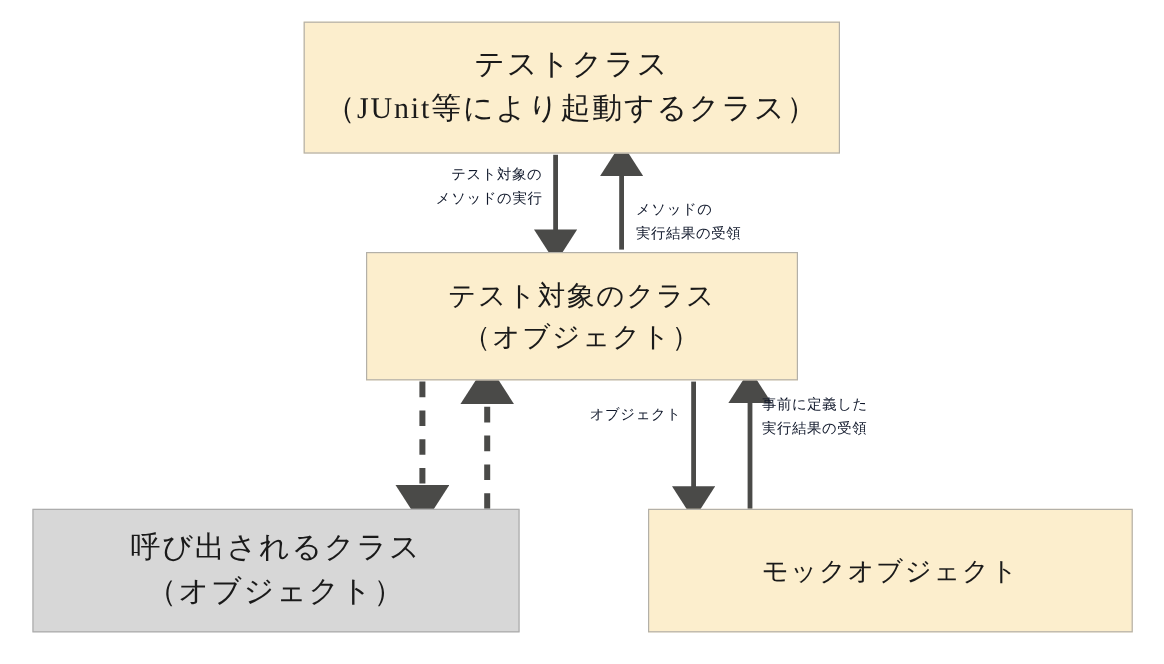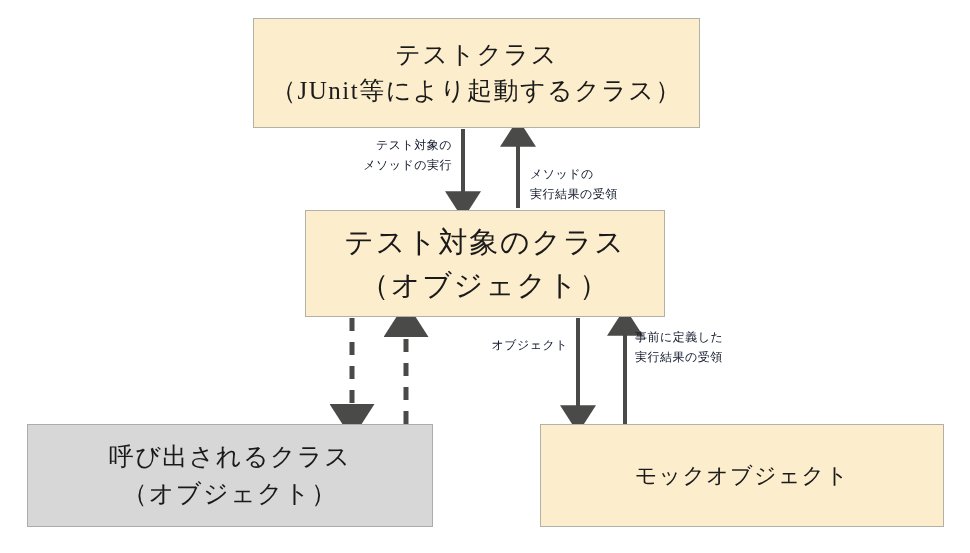--- a/index.html
+++ b/index.html
@@ -42,21 +42,21 @@
   .node .line {
     display: block;
     white-space: nowrap;
     letter-spacing: 0.06em;
   }
   .node.cream { background: #fceecd; }
   .node.gray  { background: #d7d7d7; border-color: #acacac; }
 
   
   #node-test-class     { left: 253px; top: 18px;  width: 447px; height: 110px; font-size: 25px; }
-  #node-target-class   { left: 305px; top: 210px; width: 360px; height: 107px; font-size: 29px; }
+  #node-target-class   { left: 305px; top: 210px; width: 360px; height: 107px; font-size: 23px; }
   #node-called-class   { left: 27px;  top: 424px; width: 406px; height: 103px; font-size: 25px; }
   #node-mock-object    { left: 540px; top: 424px; width: 404px; height: 103px; font-size: 22px; justify-content: center; }
 
   .edge-label {
     position: absolute;
     font-size: 12px;
     line-height: 1.65;
     color: #0f172a;
     letter-spacing: 0.04em;
     white-space: nowrap;

